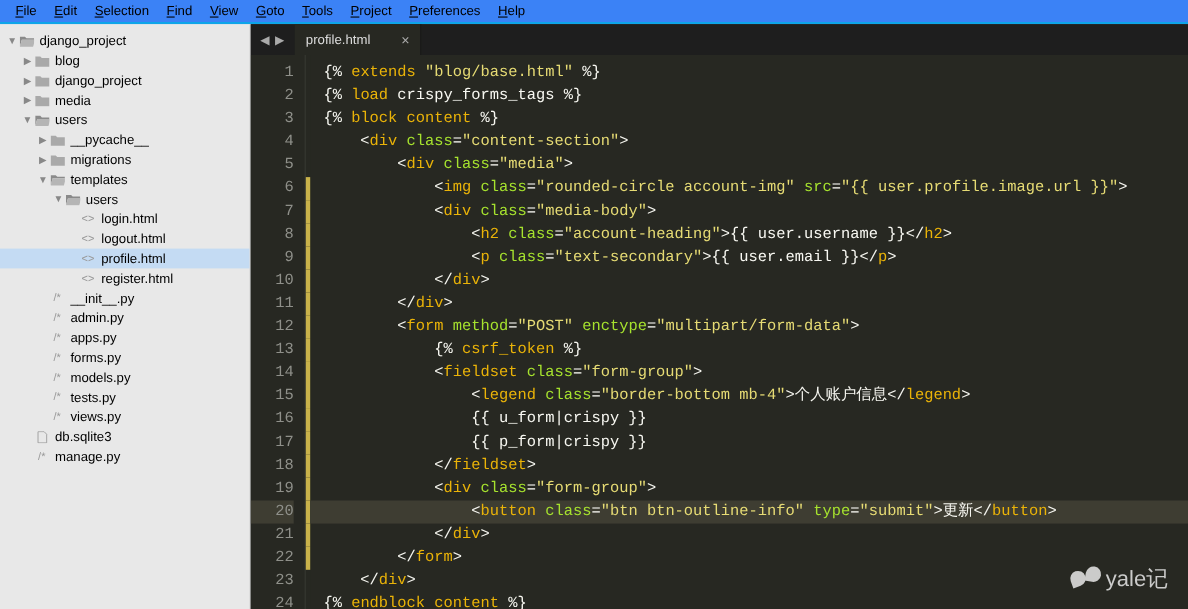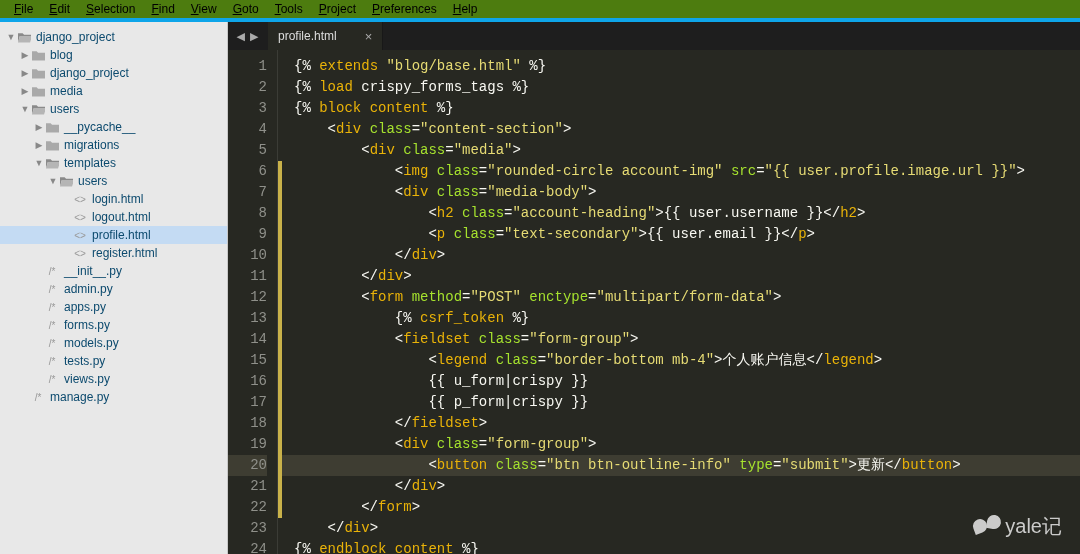--- a/index.html
+++ b/index.html
@@ -1,29 +1,29 @@
 <!DOCTYPE html>
 <html><head>
 <meta charset="utf-8">
 <style>
 * { margin: 0; padding: 0; box-sizing: border-box; }
 body { font-family: -apple-system, "Segoe UI", Arial, sans-serif; font-size: 12px; background: #e8e8e8; width: 1080px; height: 554px; overflow: hidden; }
-.menubar { height: 22px; background: #4d7c0f; display: flex; align-items: center; padding: 0 6px; border-bottom: 4px solid #0ea5e9; }
+.menubar { height: 22px; background: #3b82f6; display: flex; align-items: center; padding: 0 6px; border-bottom: 2px solid #0ea5e9; }
 .menubar span { padding: 2px 8px; cursor: default; }
 .menubar span u { text-decoration: underline; }
 .workspace { display: flex; height: calc(100% - 22px); }
 .sidebar { width: 228px; background: #e8e8e8; border-right: 1px solid #c8c8c8; overflow: auto; padding-top: 6px; }
 .folders-heading { font-size: 11px; font-weight: bold; color: #555; padding: 2px 10px 6px; letter-spacing: 0.5px; }
 .tree { font-size: 12px; color: #333; }
 .tree-item { display: flex; align-items: center; height: 18px; padding-right: 6px; white-space: nowrap; cursor: default; }
 .tree-item.selected { background: #c4dbf3; }
 .tw { display: inline-block; width: 10px; text-align: center; color: #888; font-size: 9px; }
 .ico { display: inline-flex; width: 16px; height: 14px; align-items: center; justify-content: center; margin-right: 4px; color: #888; }
 .ico svg { width: 13px; height: 11px; }
-.label { color: #0c4a6e; }
+.label { color: #000000; }
 .i1{padding-left:6px}.i2{padding-left:20px}.i3{padding-left:34px}.i4{padding-left:48px}.i5{padding-left:62px}
 .editor { flex: 1; background: #2b2b2b; display: flex; flex-direction: column; position: relative; }
 .tabbar { height: 28px; background: #1e1e1e; display: flex; align-items: stretch; }
 .tab-nav { width: 40px; display: flex; align-items: center; justify-content: center; color: #aaa; font-size: 11px; letter-spacing: 1px; }
 .tab { display: flex; align-items: center; background: #272822; color: #ddd; padding: 0 10px; font-size: 12px; gap: 28px; border-right: 1px solid #181818; }
 .tab .close { color: #aaa; font-size: 13px; }
 .code-area { flex: 1; display: flex; background: #272822; font-family: Consolas, "Courier New", monospace; font-size: 14px; line-height: 21px; overflow: hidden; }
 .gutter { width: 50px; background: #272822; color: #8f908a; text-align: right; padding: 6px 10px 0 0; border-right: 1px solid #3b3c36; user-select: none; }
 .gutter div { height: 21px; }
 .modbar { width: 4px; background: #272822; padding-top: 6px; }
@@ -220,20 +220,29 @@
         <div class="tree-item i3">
           <span class="tw"></span>
           <span class="ico">
             <span style="font-size:10px;color:#999">/*</span>
           </span>
           <span class="label">views.py</span>
         </div>
         <div class="tree-item i2">
           <span class="tw"></span>
           <span class="ico">
+            <svg viewBox="0 0 12 14">
+              <path fill="none" stroke="#999" d="M1 .5h7l3 3V13.5H1z"></path>
+            </svg>
+          </span>
+          <span class="label">db.sqlite3</span>
+        </div>
+        <div class="tree-item i2">
+          <span class="tw"></span>
+          <span class="ico">
             <span style="font-size:10px;color:#999">/*</span>
           </span>
           <span class="label">manage.py</span>
         </div>
       </div>
   </aside>
 
   <main class="editor">
     <div class="tabbar">
       <div class="tab-nav">◀ ▶</div>

